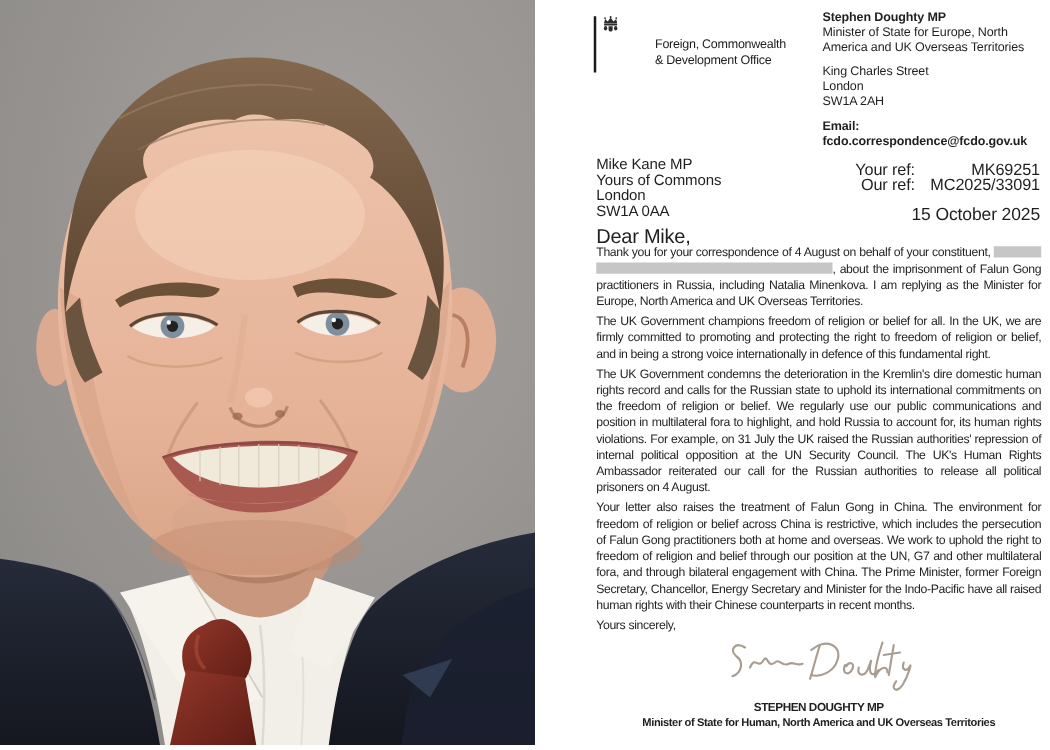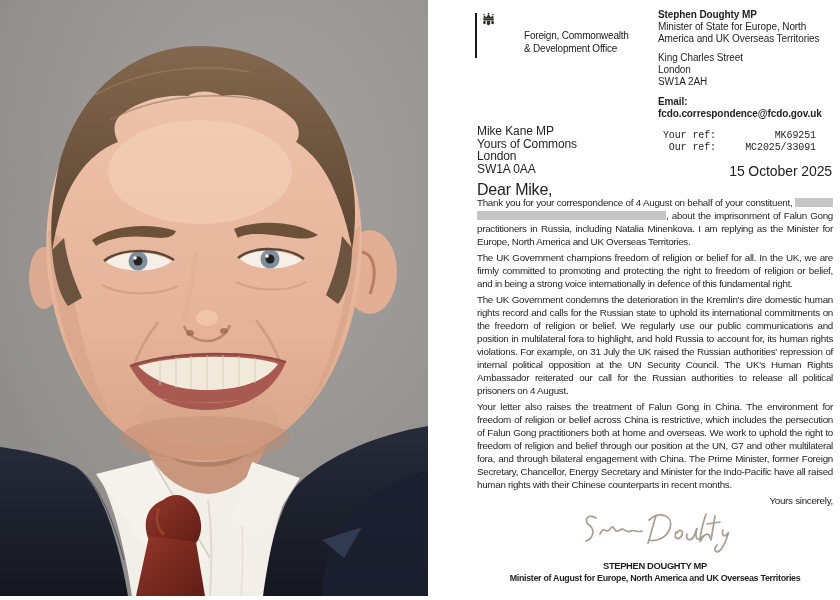--- a/index.html
+++ b/index.html
@@ -19,33 +19,33 @@
   .logo .crest{position:absolute;left:6px;top:0;}
   .logo .dept{position:absolute;left:22px;top:17px;font-size:10px;line-height:13px;letter-spacing:-0.2px;color:#1c1c1c;white-space:nowrap;margin-left:27px;}
   
   .sender{left:230px;top:9px;width:200px;font-size:10px;line-height:12px;letter-spacing:-0.1px;}
   .sender .name{font-weight:bold;}
   .sender .addr{margin-top:7px;line-height:12.2px;}
   .sender .emailblock{margin-top:7px;font-weight:bold;white-space:nowrap;}
   
   .recipient{left:49px;top:125px;font-size:12px;line-height:12.6px;letter-spacing:-0.1px;}
   
-  .refs{right:24px;top:130px;width:200px;font-size:10px;line-height:12.4px;letter-spacing:-0.1px;font-family:Liberation Mono, monospace;}
+  .refs{right:8px;top:130px;width:200px;font-size:13px;line-height:12.4px;letter-spacing:-0.1px;}
   .refs .row{white-space:nowrap;text-align:right;}
   .refs .label{display:inline-block;width:95px;text-align:right;}
   .refs .value{display:inline-block;width:100px;text-align:right;}
   .date{right:8px;top:163px;font-size:14px;letter-spacing:-0.1px;text-align:right;}
   .salutation{left:49px;top:181px;font-size:16px;letter-spacing:-0.2px;}
   
   .body-text{left:49px;top:196px;width:356px;font-size:9.8px;line-height:13px;letter-spacing:-0.28px;text-align:justify;}
   .body-text p{margin:0 0 3px 0;}
   .redact{display:inline-block;height:9px;background:#c5c6c5;vertical-align:-1px;}
   .redact-a{width:38px;}
   .redact-b{width:189px;}
-  .closing{text-align:right;margin-top:0;}
+  .closing{text-align:left;margin-top:0;}
   .sig-wrap{text-align:center;margin-top:1px;height:46px;}
   .signoff-name{text-align:center;margin-top:5px;font-weight:bold;font-size:9.4px;letter-spacing:-0.35px;}
   .signoff-title{text-align:center;font-weight:bold;font-size:8.9px;letter-spacing:-0.3px;white-space:nowrap;line-height:12px;}
 </style>
 </head>
 <body>
 
 <div class="stage">
 
   <div class="photo-panel">
@@ -251,17 +251,17 @@
             <path d="M96,24 C93,31 99,33 102,27 C104,22 99,21 97,25"></path>
             <path d="M107,26 C105,32 111,34 114,28 L117,20 C114,32 118,34 123,28"></path>
             <path d="M126,6 C122,18 120,28 120,34 C124,25 130,24 130,30"></path>
             <path d="M135,8 L131,32 M127,16 L140,14"></path>
             <path d="M143,22 C141,28 145,30 148,25 C149,22 148,30 142,40 C137,47 132,43 137,37"></path>
           </g>
         </svg>
       </div>
 
       <div class="signoff-name">STEPHEN DOUGHTY MP</div>
-      <div class="signoff-title">Minister of August for Europe, North America and UK Overseas Territories</div>
+      <div class="signoff-title">Minister of State for Human, North America and UK Overseas Territories</div>
     </div>
 
   </div>
 </div>
 
 </body></html>

